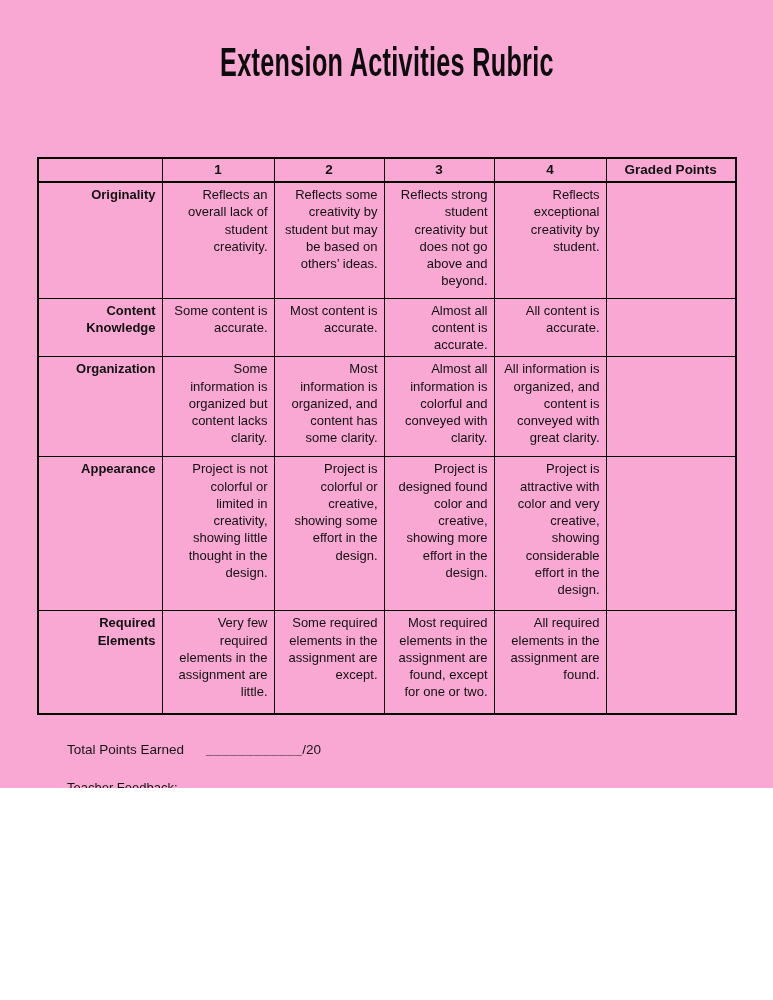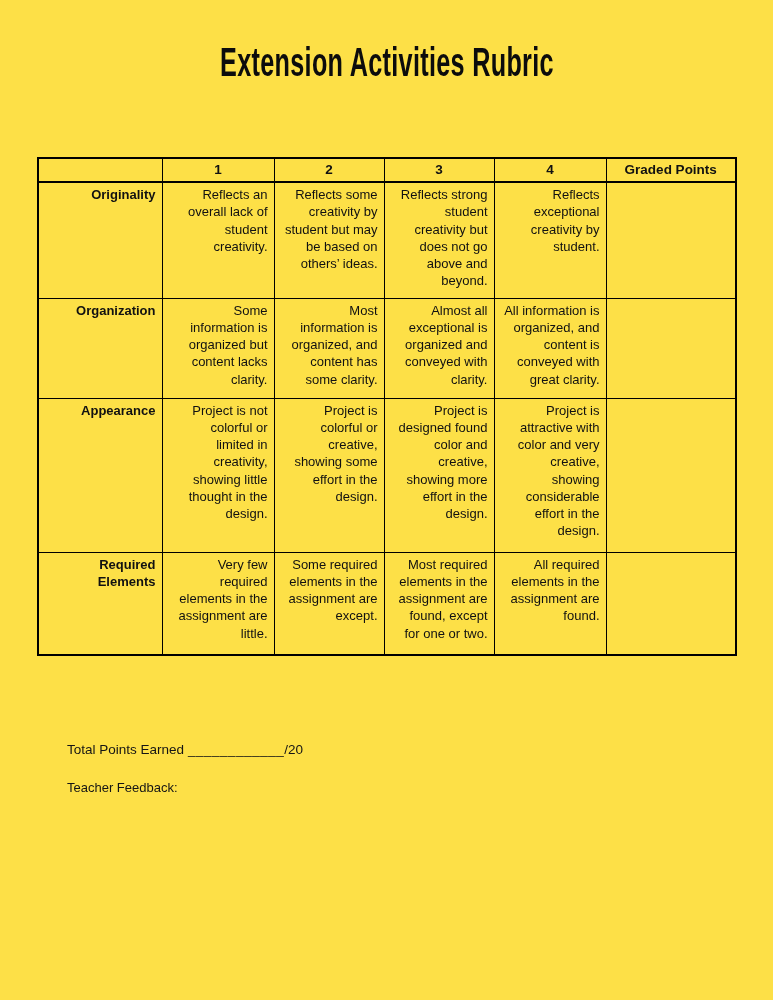--- a/index.html
+++ b/index.html
@@ -1,17 +1,17 @@
 <!DOCTYPE html>
 <html><head>
 <meta charset="utf-8">
 <style>
   html,body{margin:0;padding:0;background:#ffffff;}
   .page{
-    position:relative; width:773px; height:1000px; background:#fde047;
+    position:relative; width:773px; height:788px; background:#f9a8d4;
     font-family:"Liberation Sans", sans-serif; color:#111; overflow:hidden;
   }
   
   .title-wrap{position:absolute; top:40px; left:0; width:773px; text-align:center;}
   .title{
     display:inline-block; margin:0; font-size:40px; font-weight:700; color:#0c0c0c;
     transform:scaleX(0.63); transform-origin:center; white-space:nowrap; letter-spacing:0.5px;
   }
   
   table.rubric{
@@ -25,21 +25,21 @@
   }
   table.rubric thead th{
     text-align:center; font-weight:700; font-size:13.5px;
     padding:2px 4px; border-bottom:2px solid #000; vertical-align:middle;
   }
   table.rubric .rowlabel{font-weight:700; font-size:13px;}
   tr.hdr{height:24px;} tr.r0{height:116px;} tr.r1{height:56px;}
   tr.r2{height:100px;margin-left:24px;} tr.r3{height:154px;} tr.r4{height:103px;}
   
   .totals{position:absolute; left:67px; top:742px; font-size:13.5px; color:#151515; white-space:nowrap;}
-  .totals .blank{margin-left:4px; letter-spacing:0.5px;}
+  .totals .blank{margin-left:22px; letter-spacing:0.5px;font-weight:bold;}
   .feedback{position:absolute; left:67px; top:780px; font-size:13px; color:#151515;}
   
   .footer{
     position:absolute; left:0; bottom:0; width:773px; height:48px;
     background:
       radial-gradient(ellipse 180px 50px at 30px 30px, rgba(220,148,56,0.45), rgba(220,148,56,0) 75%),
       radial-gradient(ellipse 120px 30px at 240px 8px, rgba(233,210,90,0.5), rgba(233,210,90,0) 70%),
       radial-gradient(ellipse 100px 26px at 450px 40px, rgba(226,186,60,0.5), rgba(226,186,60,0) 70%),
       linear-gradient(90deg, #e2a945 0%, #e9bd40 16%, #ebc83d 38%, #e9c73f 56%, #ecd express 0, #ecd25c 76%, #eed887 100%);
   }
@@ -97,25 +97,33 @@
     </thead>
     <tbody>
       <tr class="r0">
         <td class="rowlabel">Originality</td>
         <td>Reflects an overall lack of student creativity.</td>
         <td>Reflects some creativity by student but may be based on others’ ideas.</td>
         <td>Reflects strong student creativity but does not go above and beyond.</td>
         <td>Reflects exceptional creativity by student.</td>
         <td></td>
       </tr>
+      <tr class="r1">
+        <td class="rowlabel">Content Knowledge</td>
+        <td>Some content is accurate.</td>
+        <td>Most content is accurate.</td>
+        <td>Almost all content is accurate.</td>
+        <td>All content is accurate.</td>
+        <td></td>
+      </tr>
       <tr class="r2">
         <td class="rowlabel">Organization</td>
         <td>Some information is organized but content lacks clarity.</td>
         <td>Most information is organized, and content has some clarity.</td>
-        <td>Almost all exceptional is organized and conveyed with clarity.</td>
+        <td>Almost all information is colorful and conveyed with clarity.</td>
         <td>All information is organized, and content is conveyed with great clarity.</td>
         <td></td>
       </tr>
       <tr class="r3">
         <td class="rowlabel">Appearance</td>
         <td>Project is not colorful or limited in creativity, showing little thought in the design.</td>
         <td>Project is colorful or creative, showing some effort in the design.</td>
         <td>Project is designed found color and creative, showing more effort in the design.</td>
         <td>Project is attractive with color and very creative, showing considerable effort in the design.</td>
         <td></td>

